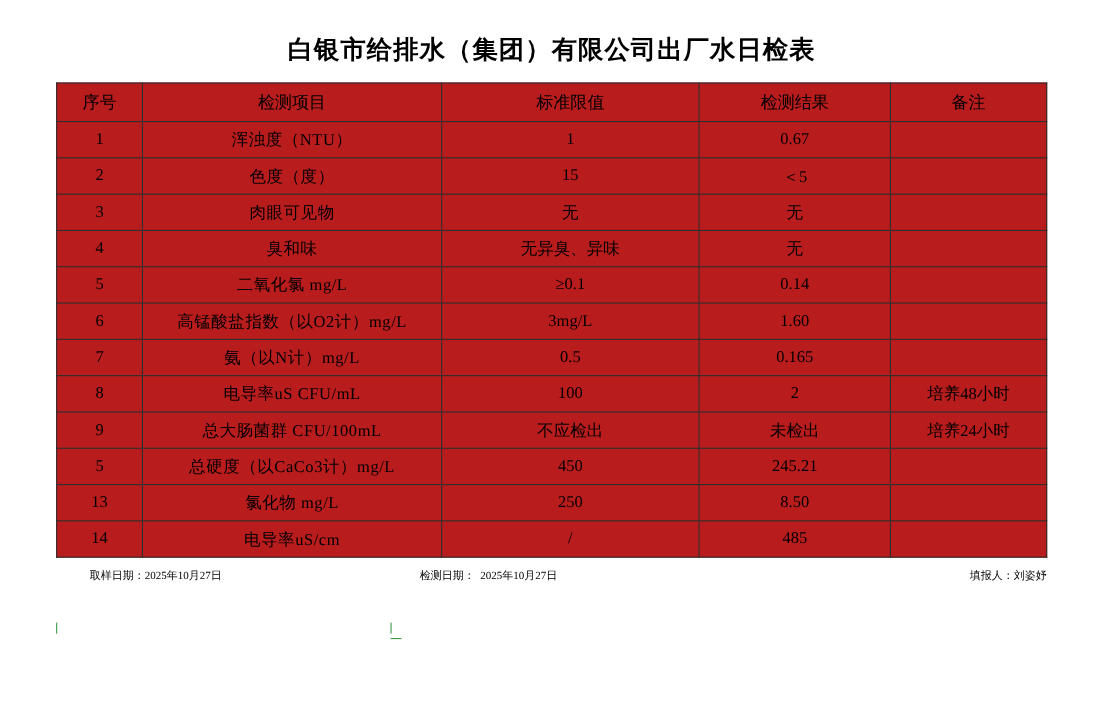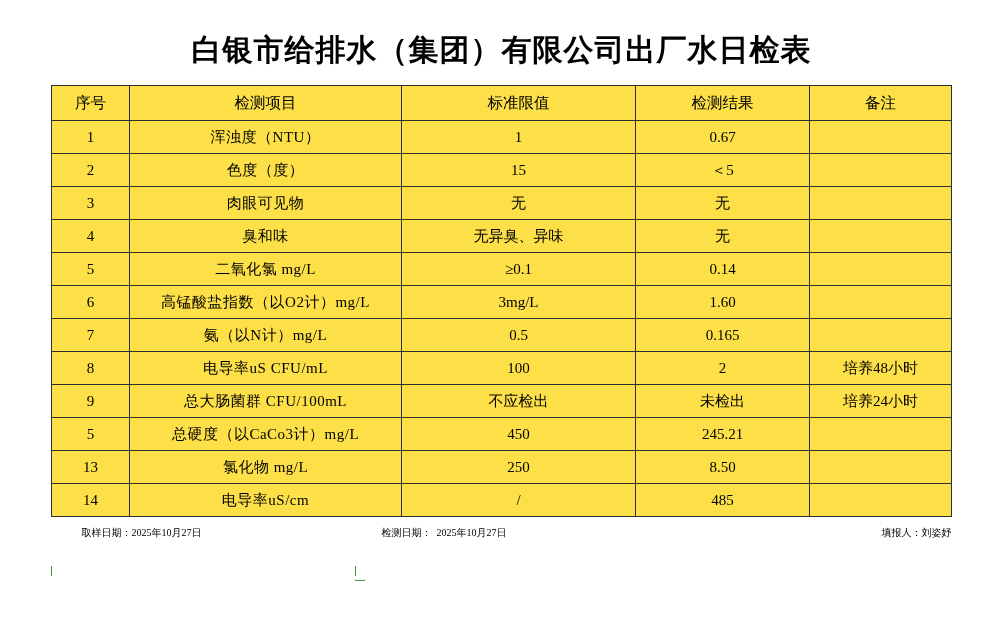--- a/index.html
+++ b/index.html
@@ -17,31 +17,31 @@
   .page {
     position: relative;
     width: 1003px;
     height: 642px;
     box-sizing: border-box;
   }
   .title {
     text-align: center;
     font-family: "Liberation Serif", "DejaVu Serif", serif;
     font-weight: bold;
-    font-size: 30px;
+    font-size: 23px;
     letter-spacing: 1px;
     padding-top: 30px;
     padding-bottom: 14px;
   }
   table.report {
     border-collapse: collapse;
     table-layout: fixed;
     margin: 0 auto;
     width: 900px;
-    background: #fde047;
+    background: #b91c1c;
   }
   table.report td, table.report th {
     border: 1px solid #2e2e2e;
     height: 32px;
     font-size: 15px;
     font-weight: normal;
     text-align: center;
     vertical-align: middle;
     padding: 0 2px;
     font-family: "Liberation Serif", "DejaVu Serif", serif;

